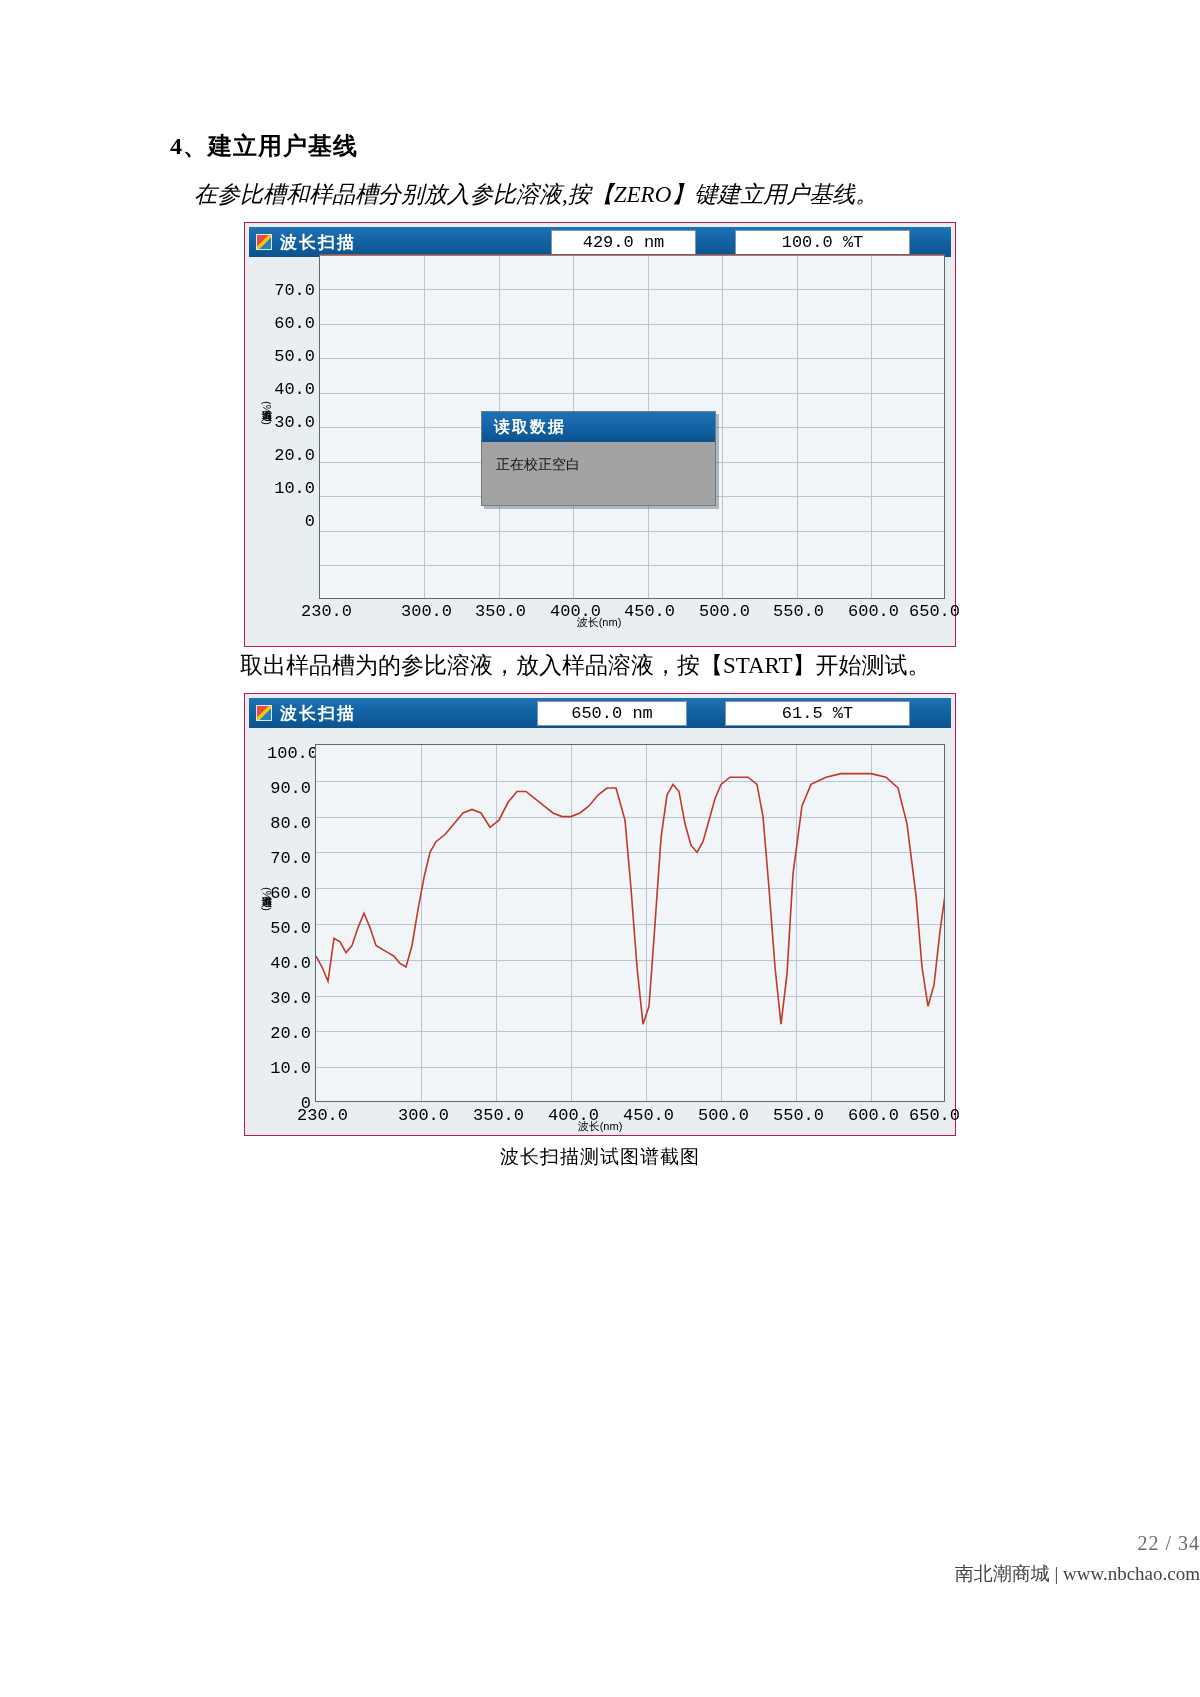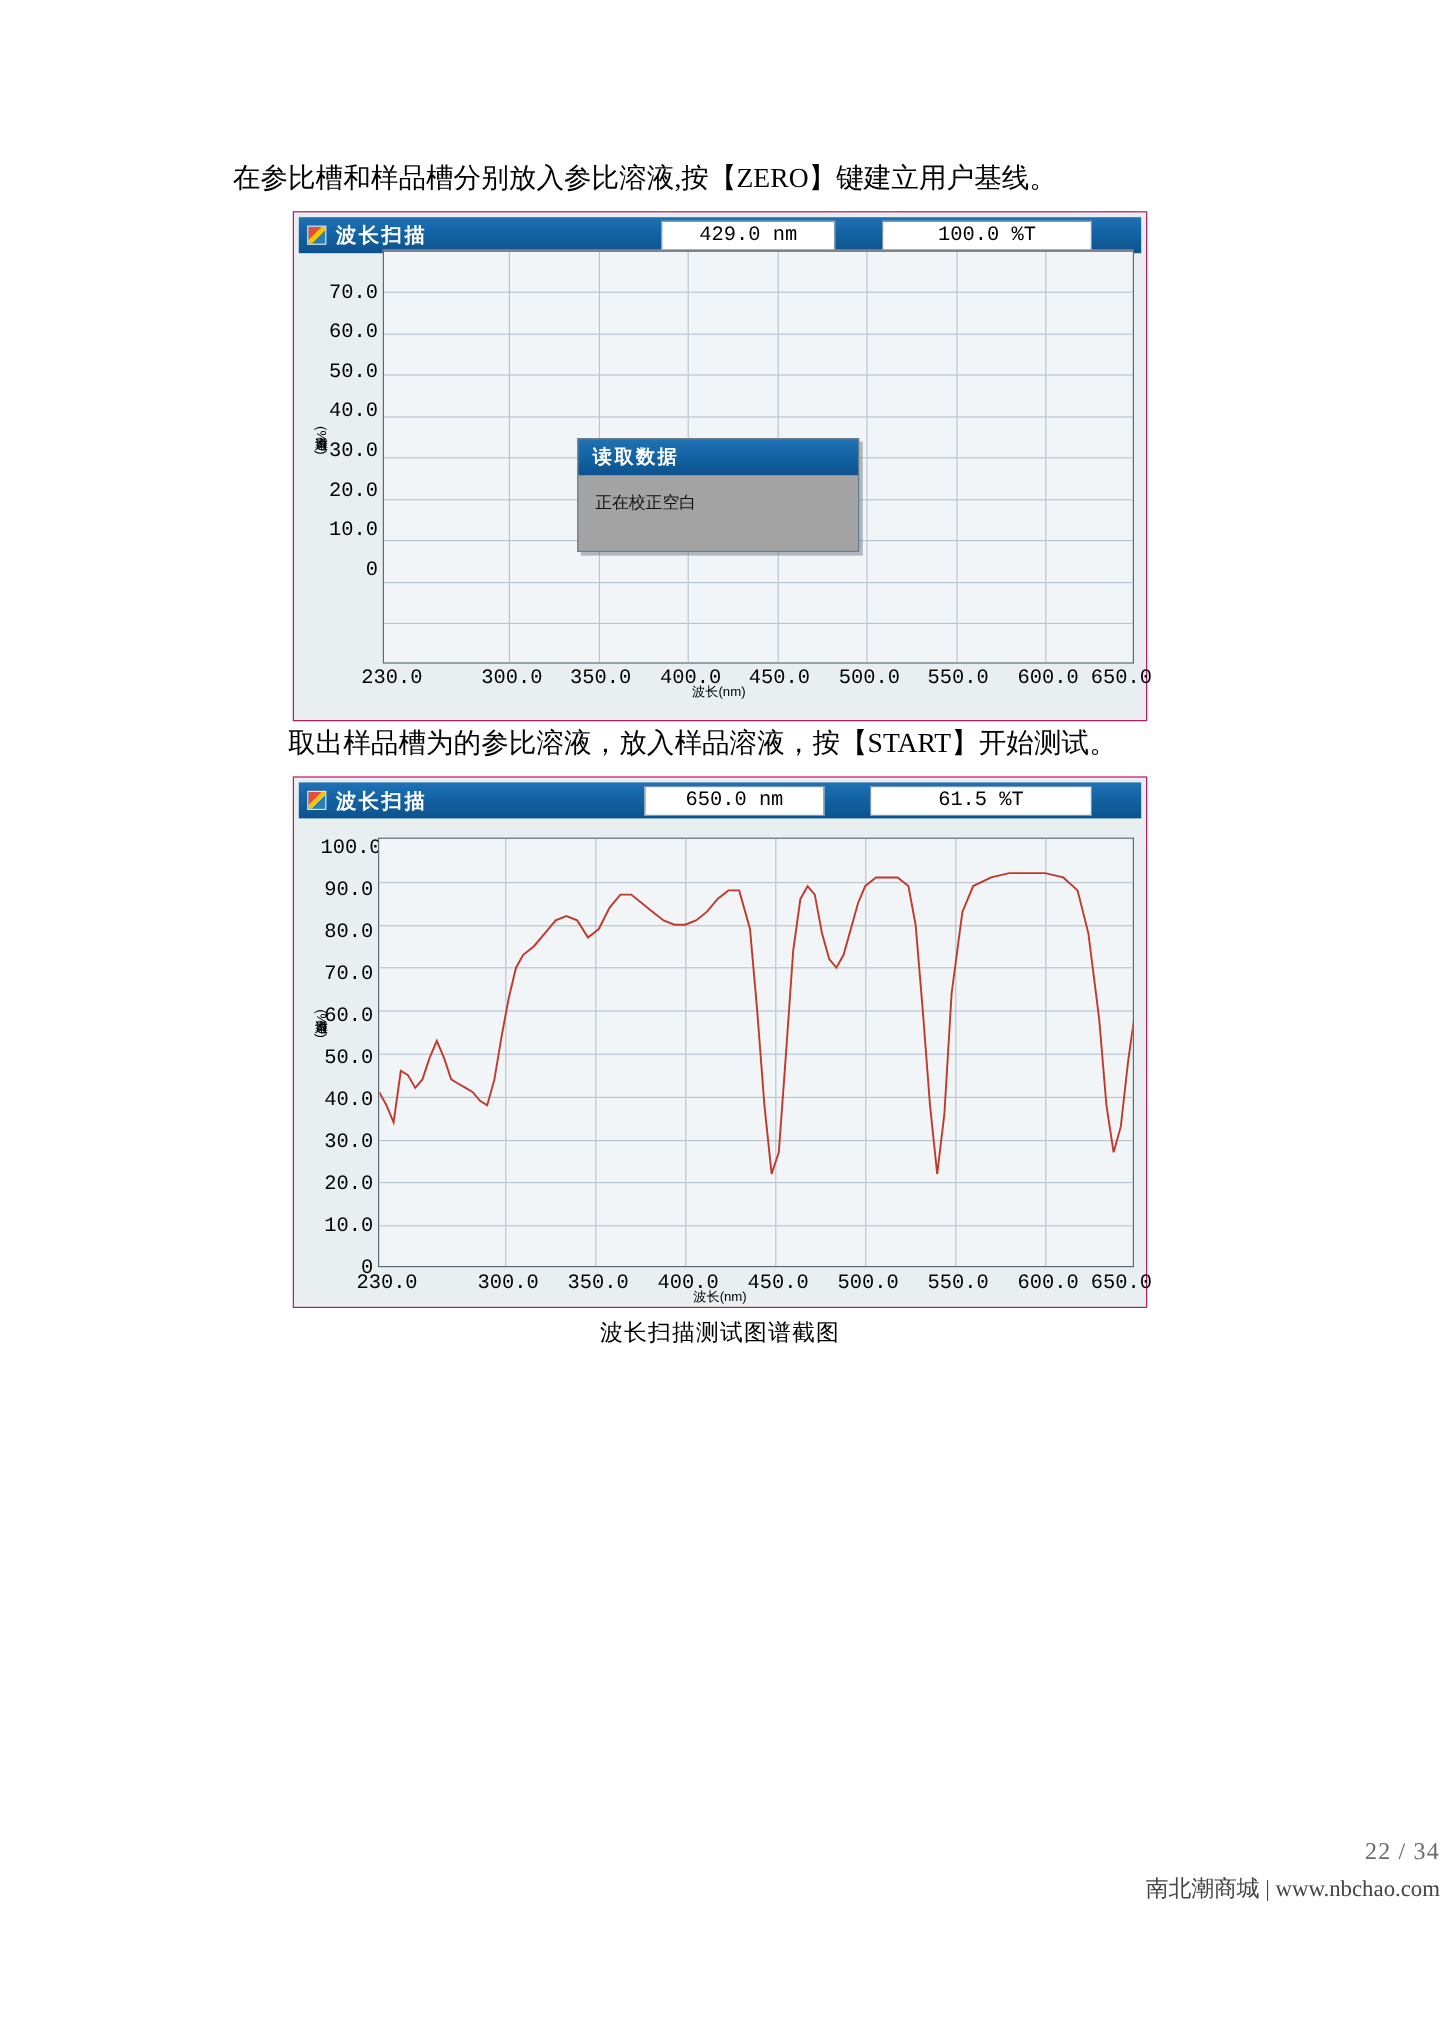--- a/index.html
+++ b/index.html
@@ -154,22 +154,23 @@
   .footer .site {
     font-size:19px; color:#444; margin-top:6px;
   }
 </style>
 </head>
 <body>
 
 <div class="page">
   <div class="doc-body">
 
-
-    <p class="para" style="text-indent:0;">在参比槽和样品槽分别放入参比溶液,按【ZERO】键建立用户基线。</p>
+    <h3 class="heading">4、建立用户基线</h3>
+
+    <p class="para" style="text-indent:0;font-style:italic;">在参比槽和样品槽分别放入参比溶液,按【ZERO】键建立用户基线。</p>
 
     <div class="shot shot-1">
 
       <div class="titlebar">
         <span class="logo"></span>
         <span class="ttl">波长扫描</span>
       </div>
 
       <div class="readout wl">429.0 nm</div>
       <div class="readout tr">100.0 %T</div>

